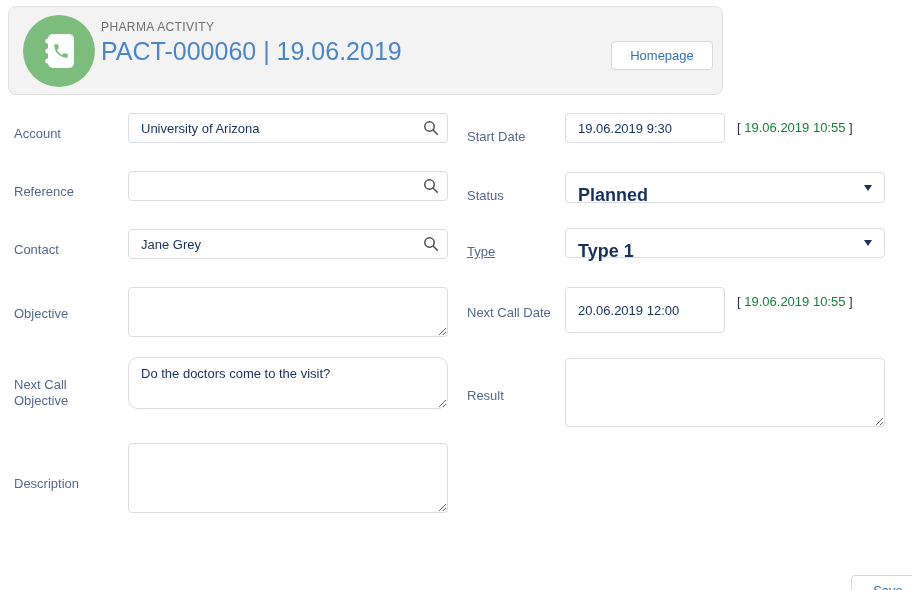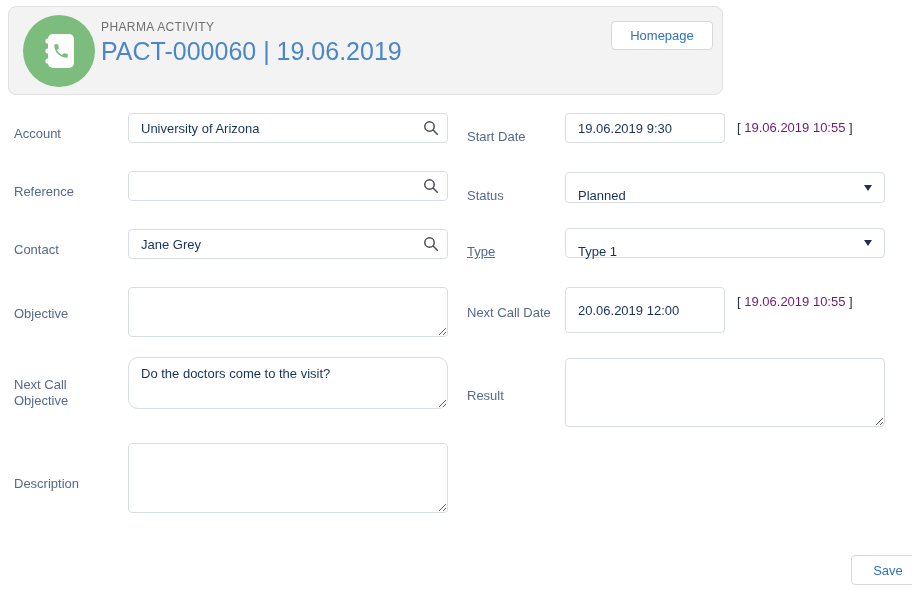--- a/index.html
+++ b/index.html
@@ -35,21 +35,21 @@
     font-size: 25px; font-weight: 300; color: #4a86c8;
   }
   .btn {
     background: #fff;
     border: 1px solid #d8d8d8;
     border-radius: 4px;
     color: #3072be;
     font-size: 13px;
     font-family: "Liberation Sans", sans-serif;
     cursor: pointer;
-    display: flex; align-items: center; justify-content: center;
+    display: flex; align-items: center; justify-content: center; margin-top: 20px;
   }
   .homepage-btn {
     position: absolute; right: 9px; top: 14px;
     width: 102px; height: 29px;
   }
   .save-btn {
     position: absolute; left: 851px; top: 555px;
     width: 74px; height: 30px;
   }
   
@@ -86,34 +86,35 @@
     outline: none;
     resize: both;
   }
   .select-box {
     position: absolute;
     border: 1px solid #d9dde4;
     border-radius: 4px;
     background: #fff;
     display: flex; align-items: center;
     padding: 16px 28px 0 12px;
-    font-size: 13px; color: #16325c;
+    font-size: 18px; color: #16325c;
     cursor: pointer;
+    font-weight: bold;
   }
   .select-arrow {
     position: absolute; right: 12px; top: 50%;
     margin-top: -3px;
     width: 0; height: 0;
     border-left: 4.5px solid transparent;
     border-right: 4.5px solid transparent;
     border-top: 6px solid #1f2f55;
   }
   .hint { position: absolute; font-size: 13px; white-space: pre; }
   .hint .bracket { color: #2b2d42; }
-  .hint .hint-date { color: #701a75; }
+  .hint .hint-date { color: #15803d; }
 </style>
 </head>
 <body>
 
 <div class="page">
 
   <div class="header-card">
     <div class="record-icon">
       <svg width="48" height="48" viewBox="0 0 48 48">
         <rect x="13" y="7" width="26" height="34" rx="5" fill="#ffffff"></rect>

